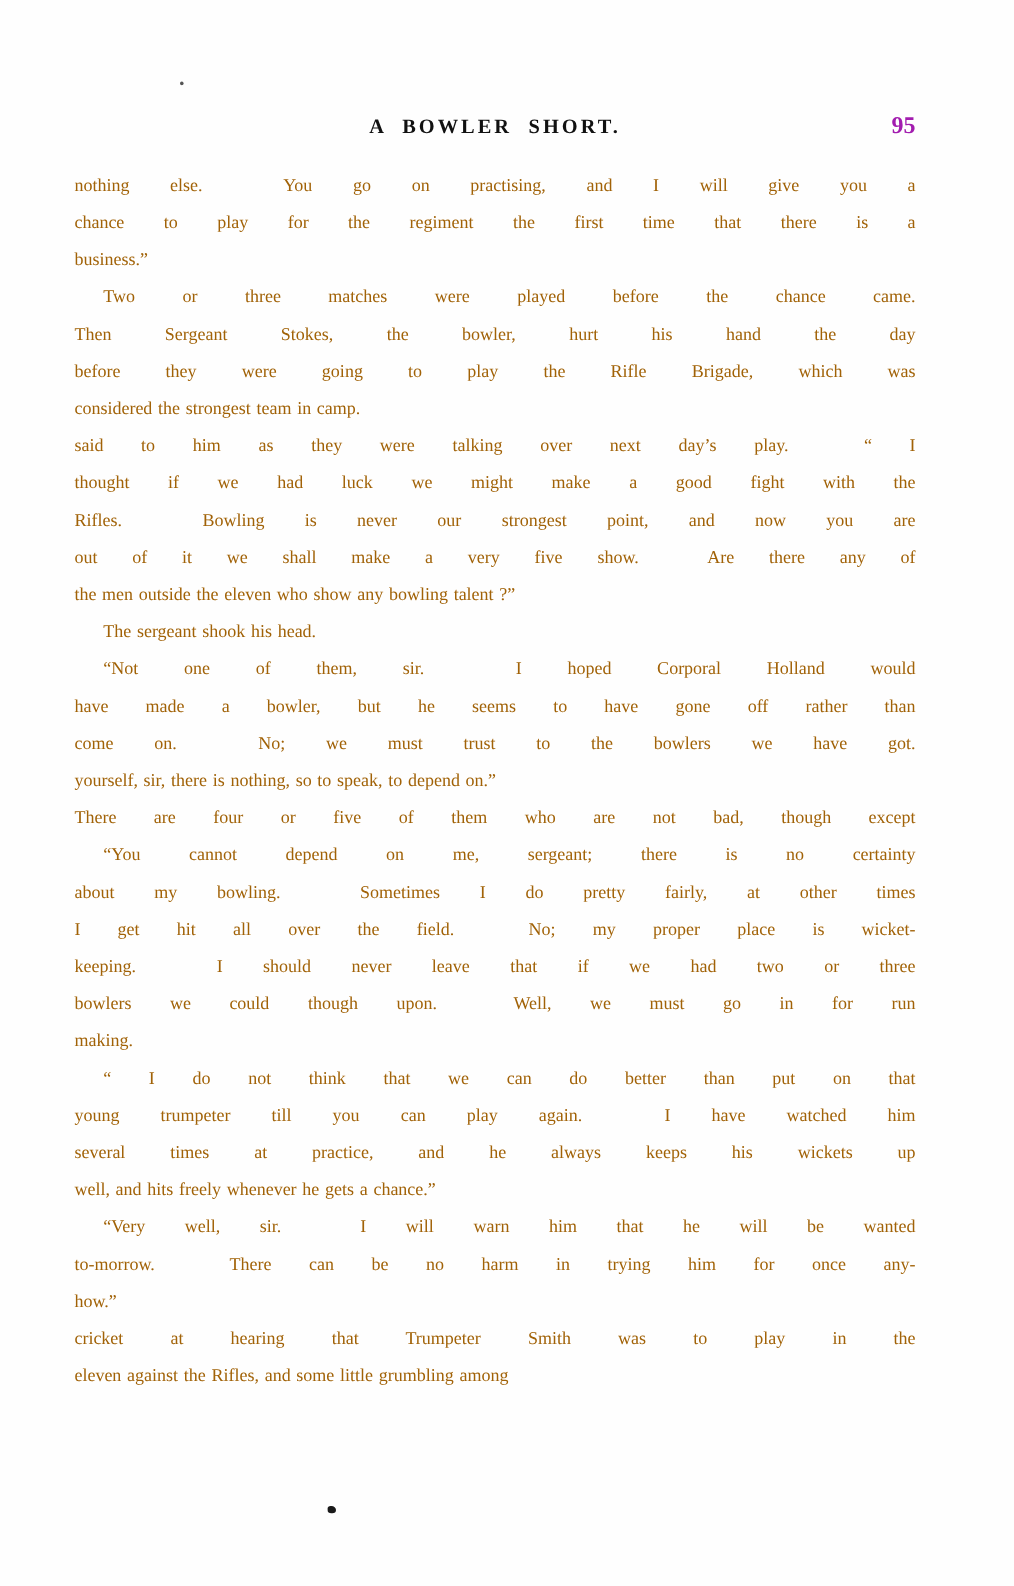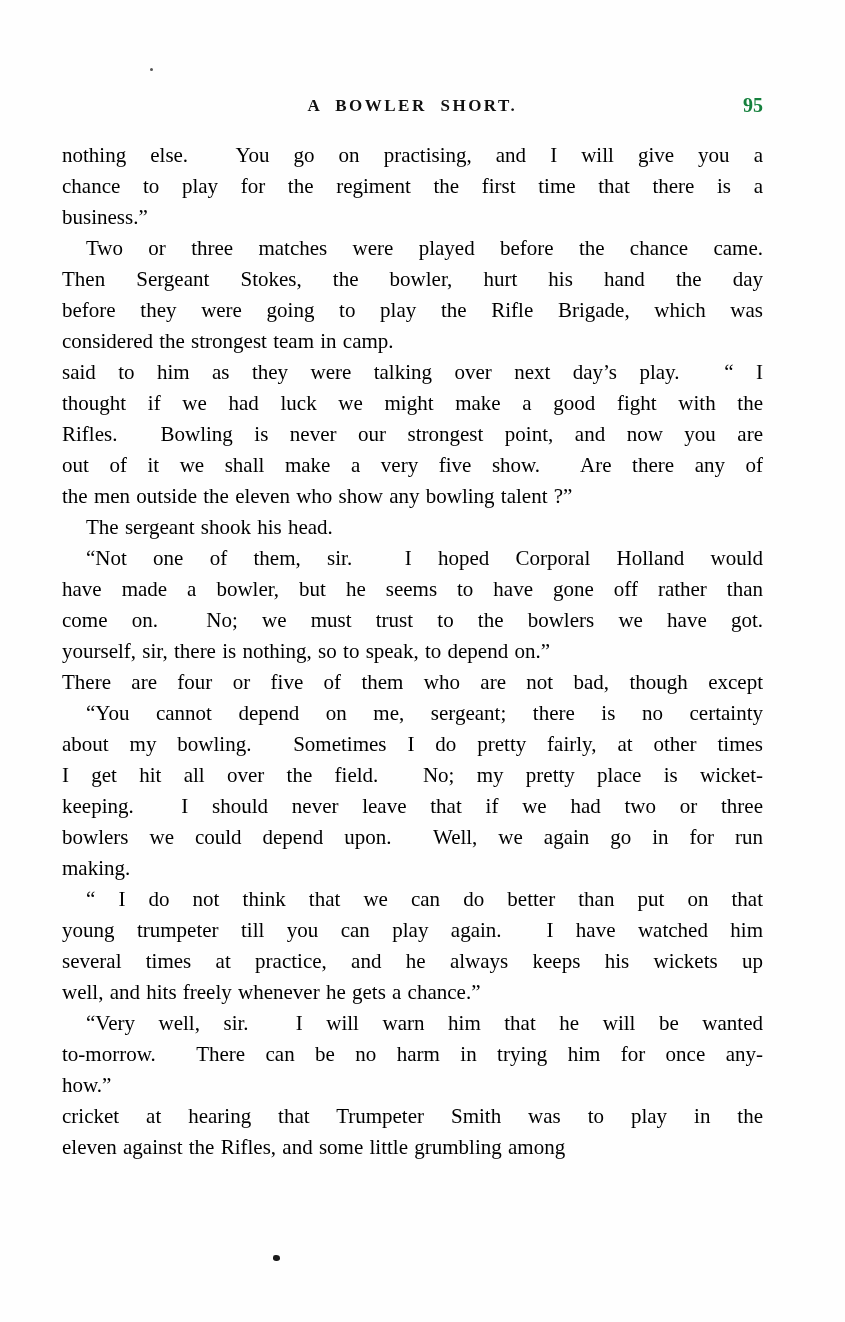--- a/index.html
+++ b/index.html
@@ -34,41 +34,41 @@
     letter-spacing: 2.5px;
     word-spacing: 7px;
     color: #111;
   }
   .running-head .folio {
     position: absolute;
     right: 0;
     top: -2px;
     font-size: 20px;
     font-weight: 700;
-    color: #15803d;
+    color: #a21caf;
   }
   .text-block {
     position: absolute;
     top: 140px;
     left: 62px;
     width: 701px;
   }
   .para {
     margin: 0;
   }
   .line {
     display: block;
     white-space: pre-wrap;
-    font-size: 21px;
+    font-size: 15px;
     line-height: 31px;
     height: 31px;
     text-align: justify;
     text-align-last: justify;
     word-spacing: 1px;
-    color: #000000;
+    color: #a16207;
   }
   .line.last {
     text-align-last: left;
   }
   .line.indent {
     padding-left: 24px;
   }
   .ink-speck {
     position: absolute;
     border-radius: 50%;
@@ -126,23 +126,23 @@
       <div class="para">
         <div class="line indent">“Not one of them, sir.  I hoped Corporal Holland would</div>
         <div class="line">have made a bowler, but he seems to have gone off rather than</div>
         <div class="line">come on.  No; we must trust to the bowlers we have got.</div>
         <div class="line last">yourself, sir, there is nothing, so to speak, to depend on.”</div>
         <div class="line">There are four or five of them who are not bad, though except</div>
       </div>
       <div class="para">
         <div class="line indent">“You cannot depend on me, sergeant; there is no certainty</div>
         <div class="line">about my bowling.  Sometimes I do pretty fairly, at other times</div>
-        <div class="line">I get hit all over the field.  No; my pretty place is wicket-</div>
+        <div class="line">I get hit all over the field.  No; my proper place is wicket-</div>
         <div class="line">keeping.  I should never leave that if we had two or three</div>
-        <div class="line">bowlers we could depend upon.  Well, we again go in for run</div>
+        <div class="line">bowlers we could though upon.  Well, we must go in for run</div>
         <div class="line last">making.</div>
       </div>
       <div class="para">
         <div class="line indent">“ I do not think that we can do better than put on that</div>
         <div class="line">young trumpeter till you can play again.  I have watched him</div>
         <div class="line">several times at practice, and he always keeps his wickets up</div>
         <div class="line last">well, and hits freely whenever he gets a chance.”</div>
       </div>
       <div class="para">
         <div class="line indent">“Very well, sir.  I will warn him that he will be wanted</div>

